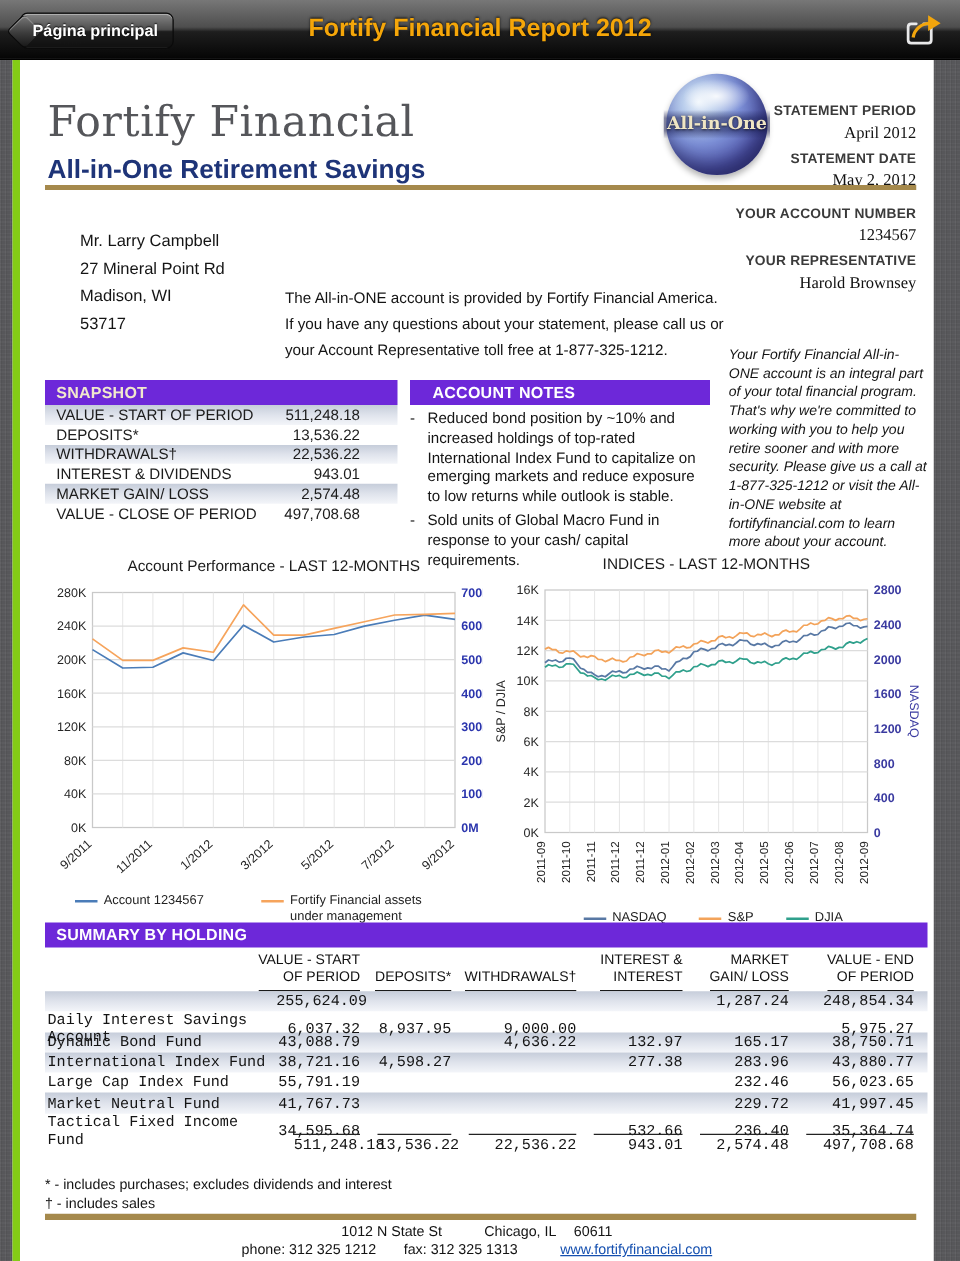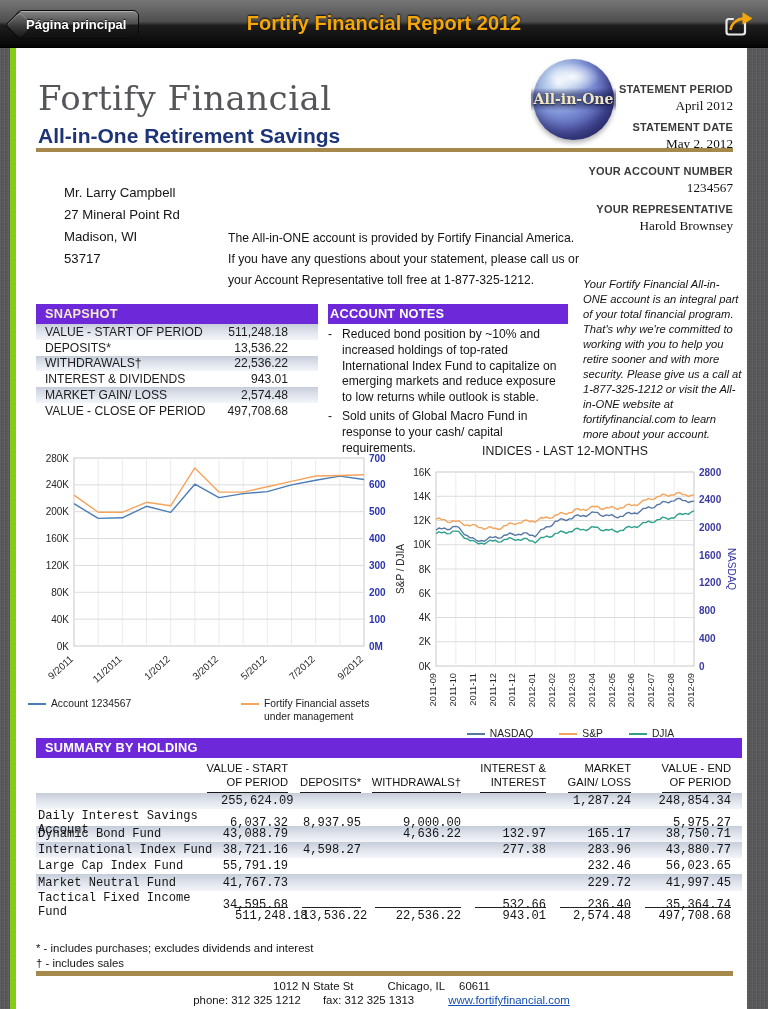--- a/index.html
+++ b/index.html
@@ -75,21 +75,21 @@
   .aside{left:567px;top:229px;width:159px;font-size:11.2px;line-height:15px;font-style:italic;color:#141414;}
 
   .chart{position:absolute;}
   #chart1{left:12px;top:398px;width:358px;}
   #chart2{left:378px;top:396px;width:353px;}
   .chart-title{text-align:center;font-size:12.3px;color:#1a1a1a;height:16px;}
   #chart1 .chart-title{padding-left:24px;}
   #chart2 .chart-title{padding-right:11px;}
   svg text{font-family:"Liberation Sans",sans-serif;}
   .legend{display:flex;justify-content:center;font-size:10.3px;color:#222;align-items:flex-start;}
-  #legend1{gap:46px;margin-top:2px;justify-content:space-between;}
+  #legend1{gap:46px;margin-top:2px;}
   #legend2{gap:26px;margin-top:6px;}
   .lg-entry{display:flex;align-items:flex-start;}
   .lg-line{display:inline-block;width:18px;height:2px;margin:5px 5px 0 0;flex:none;}
   .lg-text{max-width:122px;line-height:12.5px;}
 
   .summary-bar{left:20px;top:690px;width:697px;}
   .sum-head{left:20px;top:710px;width:706px;height:35px;}
   .sum-hdr{position:absolute;bottom:0;text-align:right;font-size:11.2px;line-height:13.5px;color:#111;
     border-bottom:1.5px solid #1a1a1a;padding-bottom:3px;white-space:nowrap;}
   .sum-rows{left:20px;top:745px;width:706px;font-family:Liberation Mono, monospace;}
@@ -184,36 +184,37 @@
           <div>2,574.48</div>
         </div>
         <div class="snap-row">
           <div>VALUE - CLOSE OF PERIOD</div>
           <div>497,708.68</div>
         </div>
       </div>
   </div>
 
   <div class="abs notes">
-    <div class="bar white" style="padding-left:2px;">ACCOUNT NOTES</div>
+    <div class="bar white" style="padding-left:18px;">ACCOUNT NOTES</div>
     <div class="notes-list" id="notes-list">
         <div class="note-item">
           <div class="note-dash">-</div>
           <div>Reduced bond position by ~10% and increased holdings of top-rated International Index Fund to capitalize on emerging markets and reduce exposure to low returns while outlook is stable.</div>
         </div>
         <div class="note-item">
           <div class="note-dash">-</div>
           <div>Sold units of Global Macro Fund in response to your cash/ capital requirements.</div>
         </div>
       </div>
   </div>
 
   <div class="abs aside">Your Fortify Financial All-in-ONE account is an integral part of your total financial program.  That's why we're committed to working with you to help you retire sooner and with more security.  Please give us a call at 1-877-325-1212 or visit the All-in-ONE website at fortifyfinancial.com to learn more about your account.</div>
 
   <div class="chart" id="chart1">
+    <div class="chart-title">Account Performance - LAST 12-MONTHS</div>
     <svg id="svg1" width="358" height="246">
         <rect x="46" y="12" width="290" height="188" fill="#ffffff" stroke="#c9c9c9" stroke-width="1"></rect>
         <line x1="70.16666666666667" y1="12" x2="70.16666666666667" y2="200" stroke="#e6e6e6" stroke-width="0.8"></line>
         <line x1="94.33333333333334" y1="12" x2="94.33333333333334" y2="200" stroke="#e6e6e6" stroke-width="0.8"></line>
         <line x1="118.5" y1="12" x2="118.5" y2="200" stroke="#e6e6e6" stroke-width="0.8"></line>
         <line x1="142.66666666666669" y1="12" x2="142.66666666666669" y2="200" stroke="#e6e6e6" stroke-width="0.8"></line>
         <line x1="166.83333333333331" y1="12" x2="166.83333333333331" y2="200" stroke="#e6e6e6" stroke-width="0.8"></line>
         <line x1="191" y1="12" x2="191" y2="200" stroke="#e6e6e6" stroke-width="0.8"></line>
         <line x1="215.16666666666666" y1="12" x2="215.16666666666666" y2="200" stroke="#e6e6e6" stroke-width="0.8"></line>
         <line x1="239.33333333333334" y1="12" x2="239.33333333333334" y2="200" stroke="#e6e6e6" stroke-width="0.8"></line>

